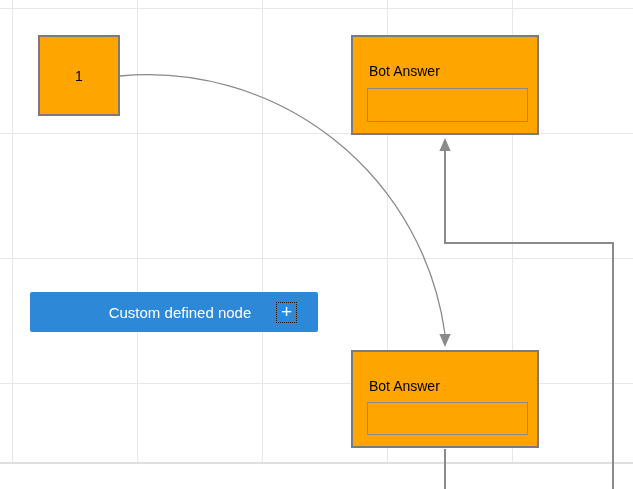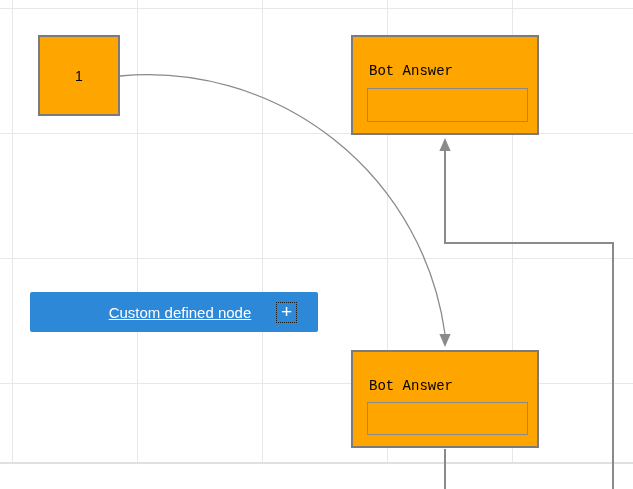--- a/index.html
+++ b/index.html
@@ -41,21 +41,20 @@
     width: 184px; height: 96px;
   }
   #node-bot-answer-top { left: 351px; top: 35px; }
   #node-bot-answer-bottom { left: 351px; top: 350px; height: 94px; }
   .bot-answer-title {
     position: absolute;
     left: 16px; top: 26px;
     font-size: 14px;
     line-height: 17px;
     white-space: nowrap;
-    font-family: Liberation Mono, monospace;
   }
   .annotation-box {
     position: absolute;
     left: 14px; top: 51px;
     width: 159px; height: 32px;
     border: 1px solid var(--annotation-border, #8a8a8a);
     background: transparent;
   }
   #node-bot-answer-bottom .annotation-box { top: 50px; height: 31px; }
 
@@ -64,21 +63,20 @@
     left: 30px; top: 292px;
     width: 288px; height: 40px;
     background: var(--custom-fill, #2E88D8);
     color: var(--custom-text, #ffffff);
     border-radius: 2px;
     z-index: 2;
     display: flex; align-items: center; justify-content: center;
     padding-left: 12px;
     box-sizing: border-box;
     font-size: 15px;
-    text-decoration: underline;
   }
   #custom-node-label { white-space: nowrap; }
   #add-node-button {
     position: absolute;
     right: 21px; top: 10px;
     width: 21px; height: 21px;
     box-sizing: border-box;
     border: 1px dotted var(--plus-dotted-border, #1a1a1a);
     display: flex; align-items: center; justify-content: center;
     cursor: pointer;

